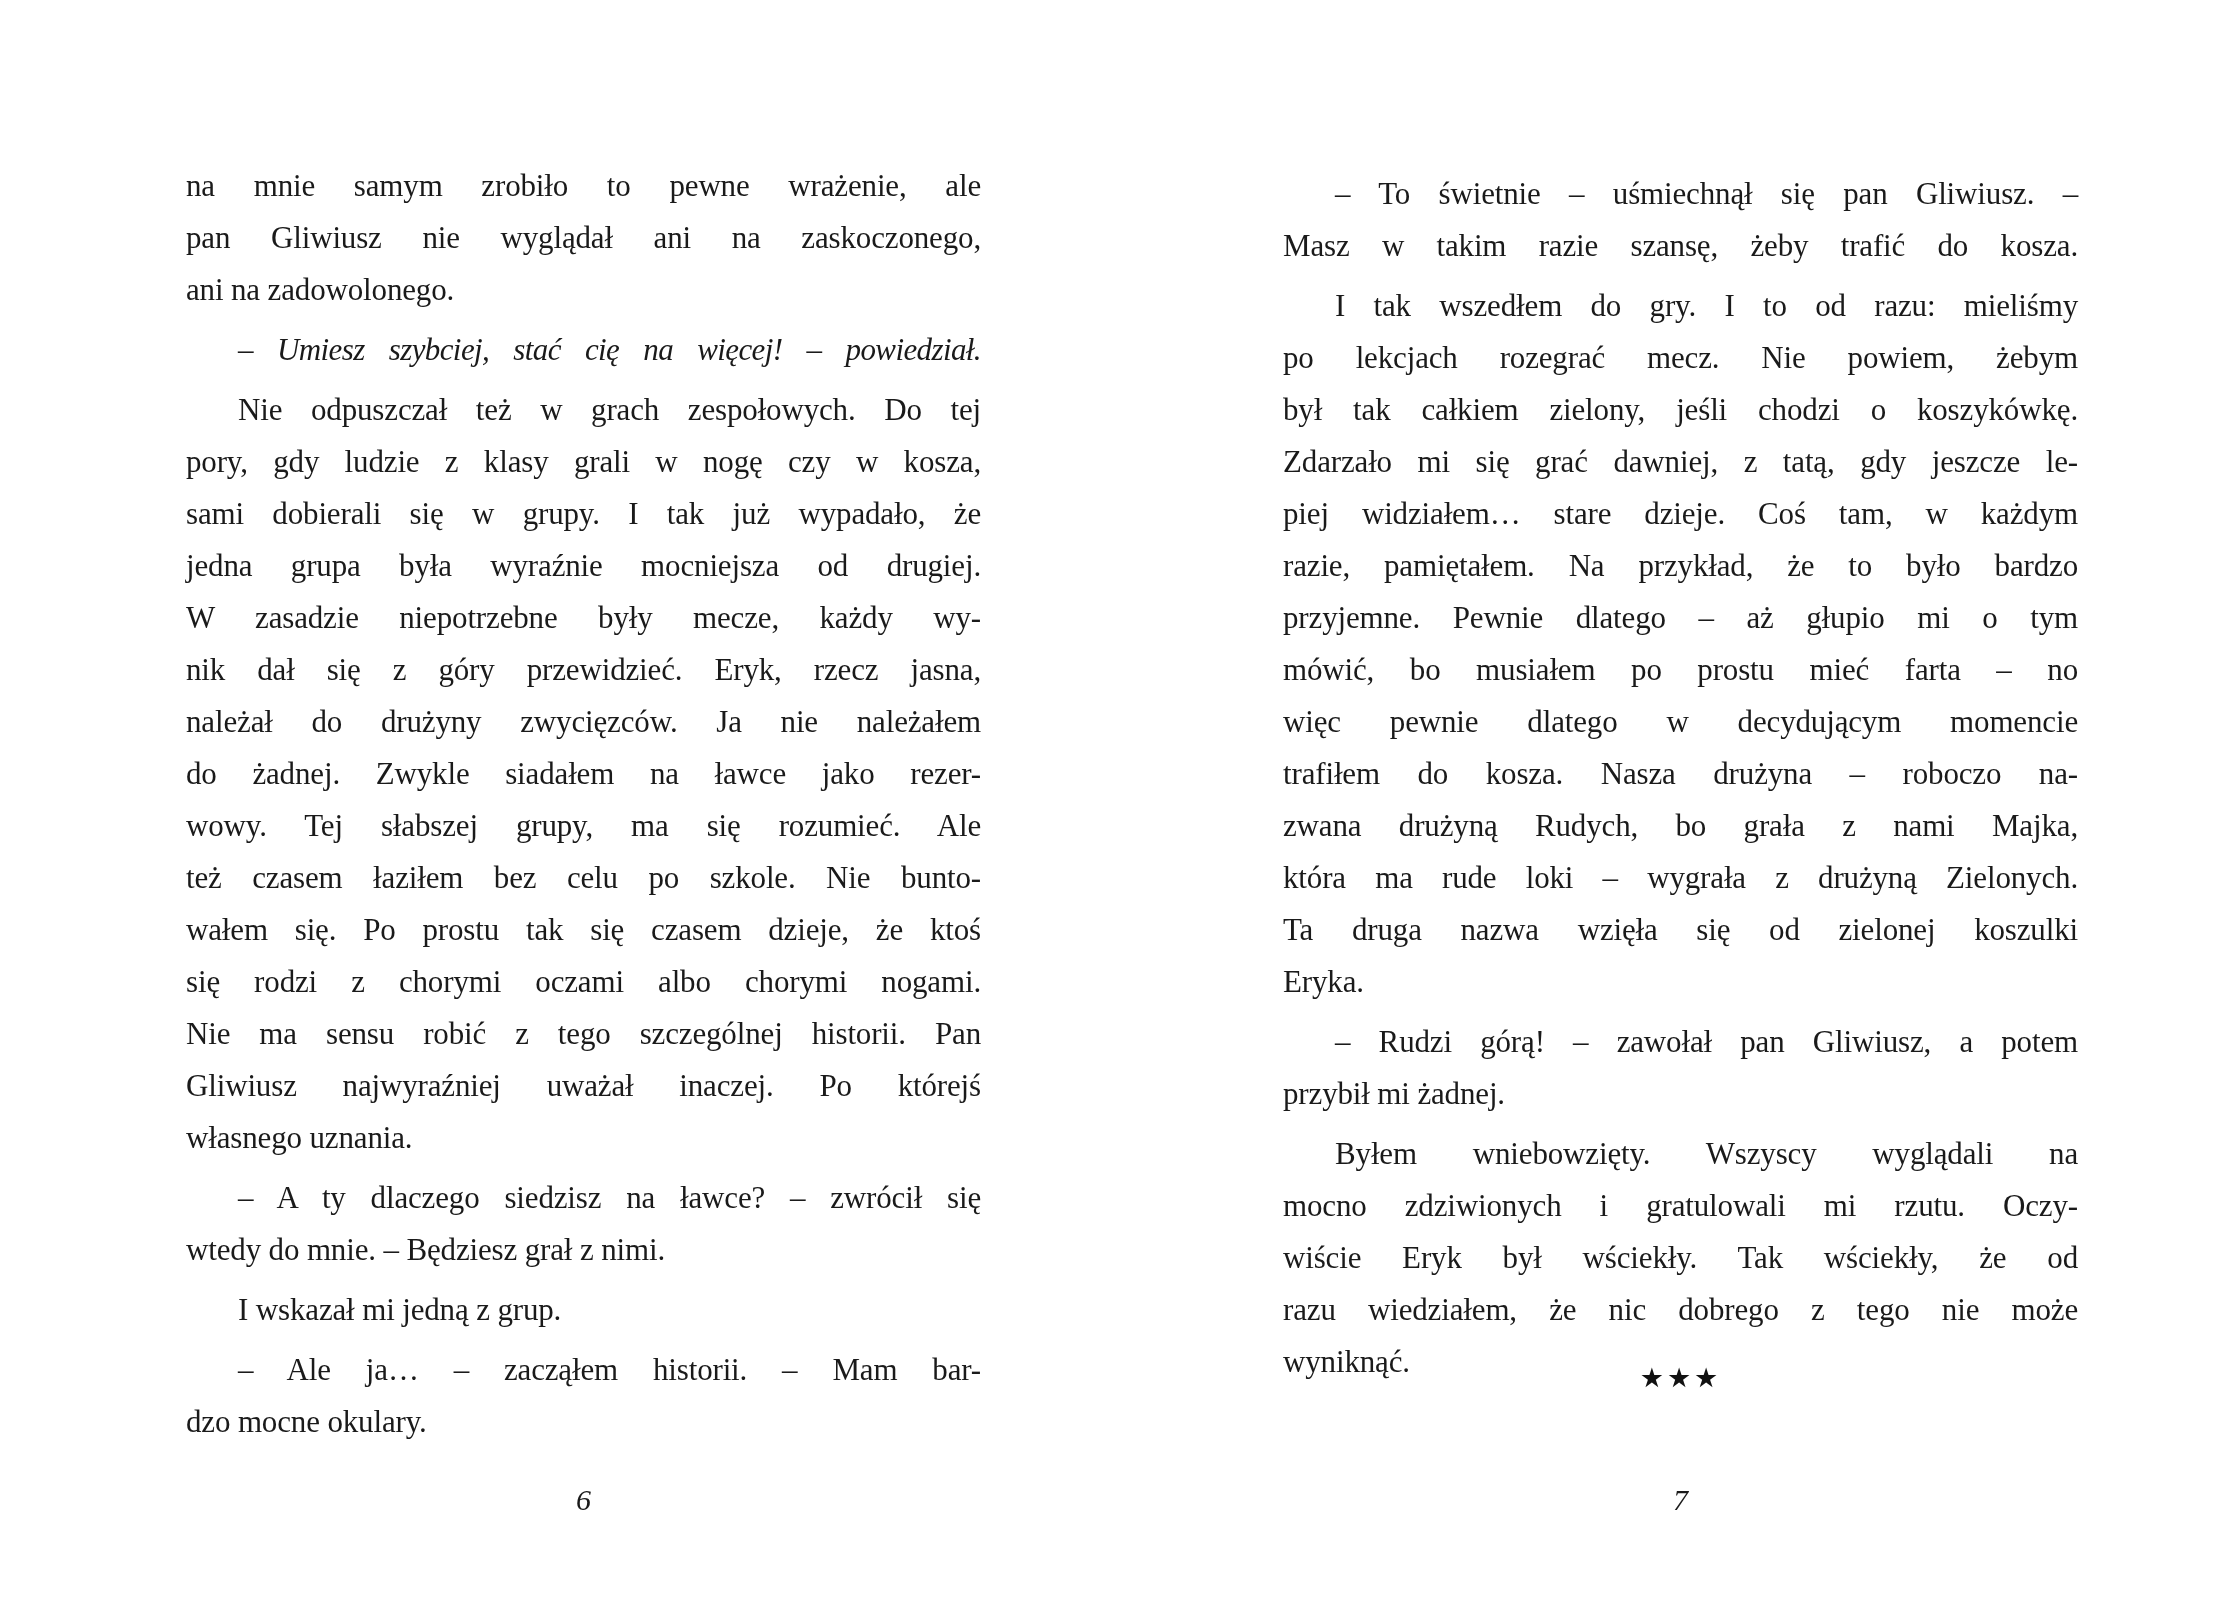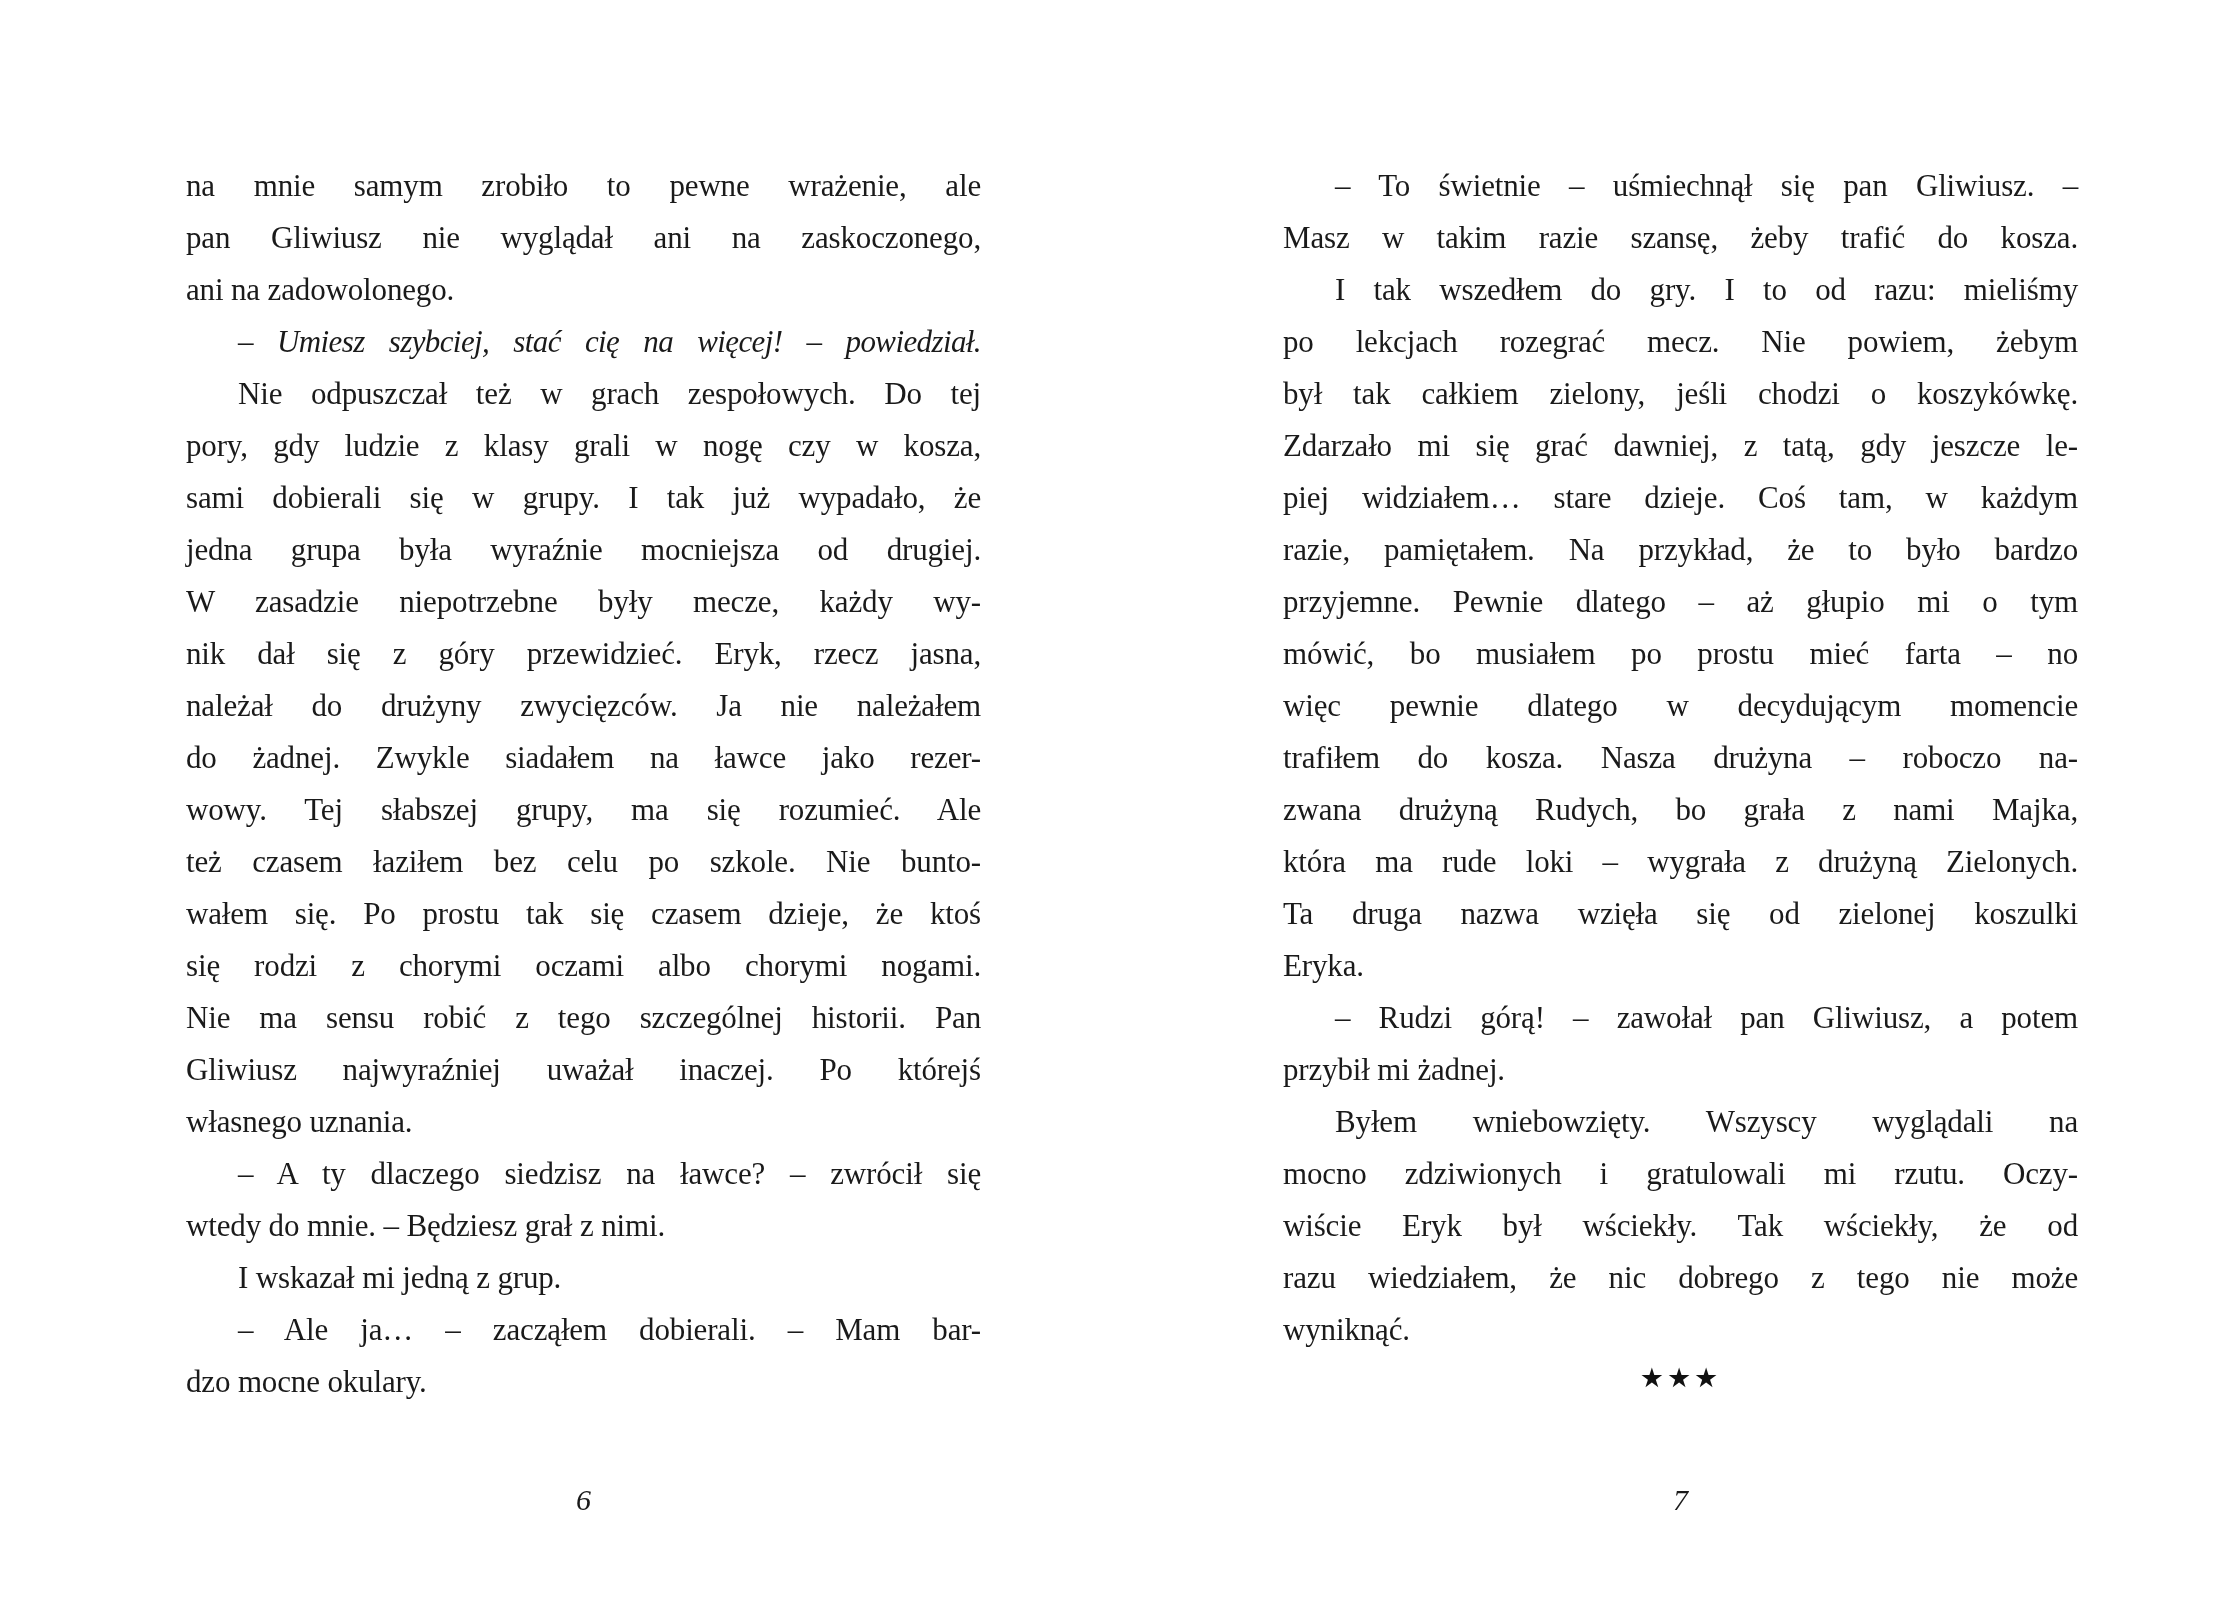--- a/index.html
+++ b/index.html
@@ -36,21 +36,21 @@
     font-size: 31px;
     line-height: 52px;
     letter-spacing: -0.15px;
     text-align: left;
     white-space: normal;
   }
   .ln.j {
     text-align: justify;
     text-align-last: justify;
   }
-  .ln.ind { text-indent: 52px; }
+  .ln.ind { text-indent: 52px; margin-top: 8px; }
   .ln.tight {
     word-spacing: -5px;
     letter-spacing: -0.6px;
     font-style: italic;
   }
 
   .separator {
     position: absolute;
     top: 1358px;
     left: 165px;
@@ -95,21 +95,21 @@
       <div class="ln j">wowy. Tej słabszej grupy, ma się rozumieć. Ale</div>
       <div class="ln j">też czasem łaziłem bez celu po szkole. Nie bunto-</div>
       <div class="ln j">wałem się. Po prostu tak się czasem dzieje, że ktoś</div>
       <div class="ln j">się rodzi z chorymi oczami albo chorymi nogami.</div>
       <div class="ln j">Nie ma sensu robić z tego szczególnej historii. Pan</div>
       <div class="ln j">Gliwiusz najwyraźniej uważał inaczej. Po którejś</div>
       <div class="ln">własnego uznania.</div>
       <div class="ln j ind">– A ty dlaczego siedzisz na ławce? – zwrócił się</div>
       <div class="ln">wtedy do mnie. – Będziesz grał z nimi.</div>
       <div class="ln ind">I wskazał mi jedną z grup.</div>
-      <div class="ln j ind">– Ale ja… – zacząłem dobierali. – Mam bar-</div>
+      <div class="ln j ind">– Ale ja… – zacząłem historii. – Mam bar-</div>
       <div class="ln">dzo mocne okulary.</div>
     </div>
   <div class="page-number">6</div>
 </section>
 
 <section class="page right">
   <div class="text-block" id="right-text">
       <div class="ln j ind">– To świetnie – uśmiechnął się pan Gliwiusz. –</div>
       <div class="ln j">Masz w takim razie szansę, żeby trafić do kosza.</div>
       <div class="ln j ind">I tak wszedłem do gry. I to od razu: mieliśmy</div>

